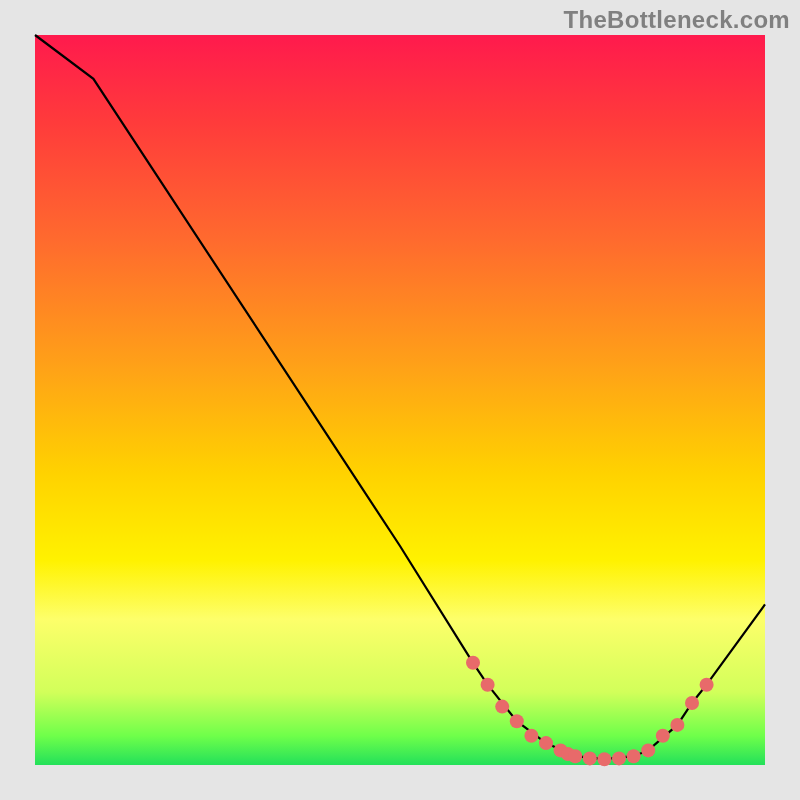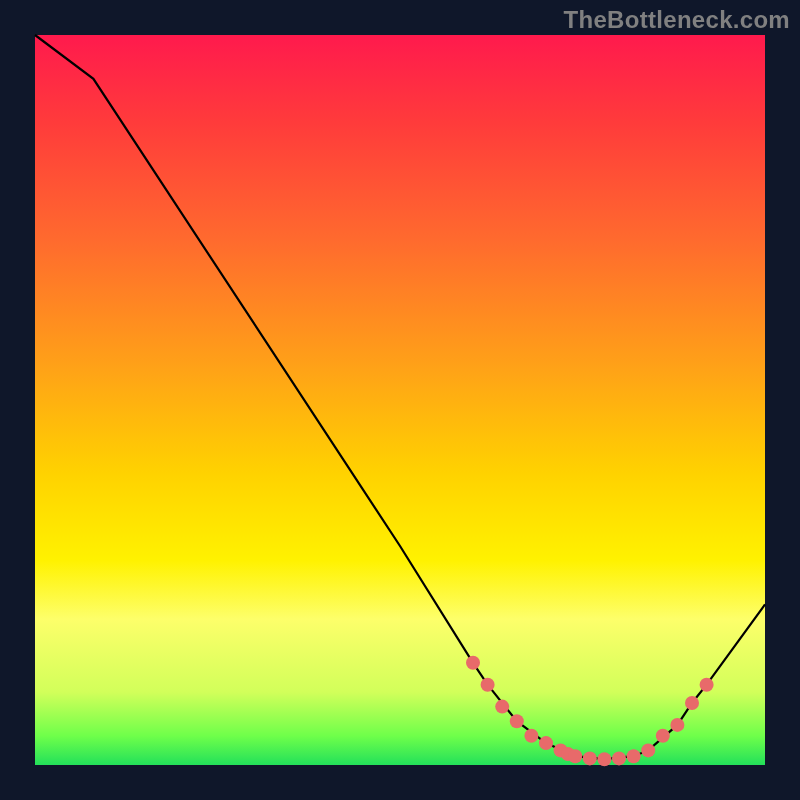--- a/index.html
+++ b/index.html
@@ -9,21 +9,21 @@
     height: 800px;
     background: #000;
     overflow: hidden;
   }
   .frame {
     position: absolute;
     left: 0;
     top: 0;
     width: 800px;
     height: 800px;
-    background: #0f172a;
+    background: #e5e5e5;
   }
   .plot {
     position: absolute;
     left: 35px;
     top: 35px;
     width: 730px;
     height: 730px;
     background: linear-gradient(
       to bottom,
       #ff1a4d 0%,

